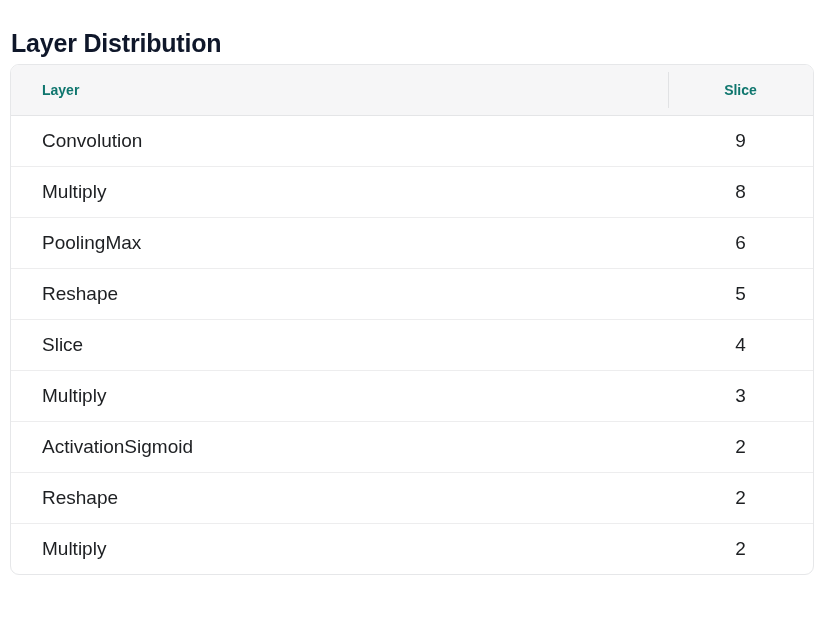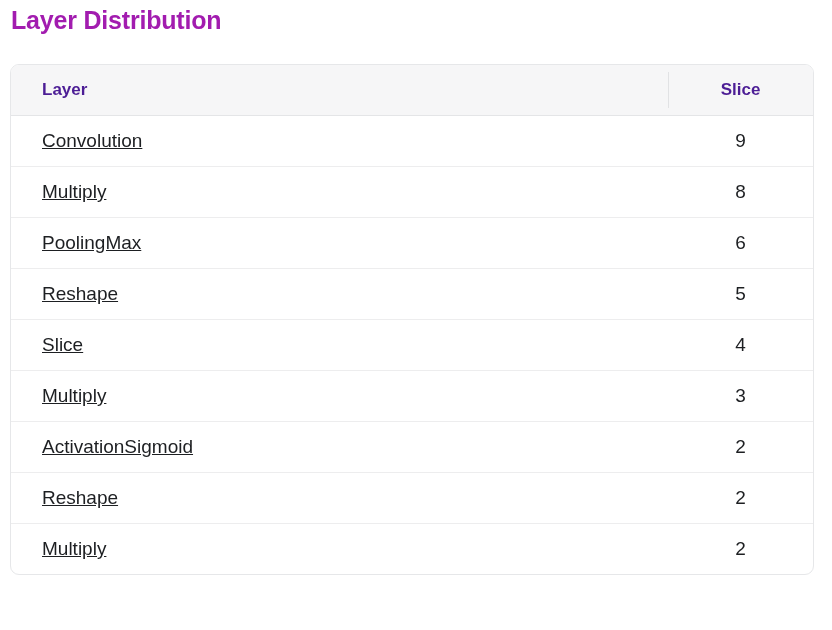--- a/index.html
+++ b/index.html
@@ -16,24 +16,24 @@
   }
   .page {
     position: relative;
     width: 832px;
     height: 630px;
     box-sizing: border-box;
     padding: 0;
   }
   .page-title {
     margin: 0;
-    padding: 4px 0 0 11px;
+    padding: 27px 0 0 11px;
     font-size: 25px;
     font-weight: bold;
-    color: #a21caf;
+    color: #0f172a;
     letter-spacing: -0.2px;
     line-height: 32px;
   }
   .table-wrap {
     position: absolute;
     left: 10px;
     top: 64px;
     width: 804px;
     border: 1px solid #e6e7e9;
     border-radius: 9px;
@@ -49,23 +49,23 @@
   table.dist-table col.col-layer { width: 657px; }
   table.dist-table col.col-count { width: 145px; }
 
   thead tr.head-row {
     background: #f6f6f7;
   }
   thead th {
     height: 50px;
     padding: 0;
     margin: 0;
-    font-size: 17px;
+    font-size: 14px;
     font-weight: bold;
-    color: #4c1d95;
+    color: #0f766e;
     border-bottom: 1px solid #e4e5e7;
     vertical-align: middle;
   }
   thead th.th-layer {
     text-align: left;
     padding-left: 31px;
   }
   thead th.th-count {
     text-align: center;
     position: relative;
@@ -89,21 +89,20 @@
     color: #1d1f22;
     border-bottom: 1px solid #ededee;
     vertical-align: middle;
   }
   tbody tr:last-child td {
     border-bottom: none;
   }
   tbody td.cell-layer {
     text-align: left;
     padding-left: 31px;
-    text-decoration: underline;
   }
   tbody td.cell-count {
     text-align: center;
   }
 </style>
 </head>
 <body>
 
 <div class="page">
 

